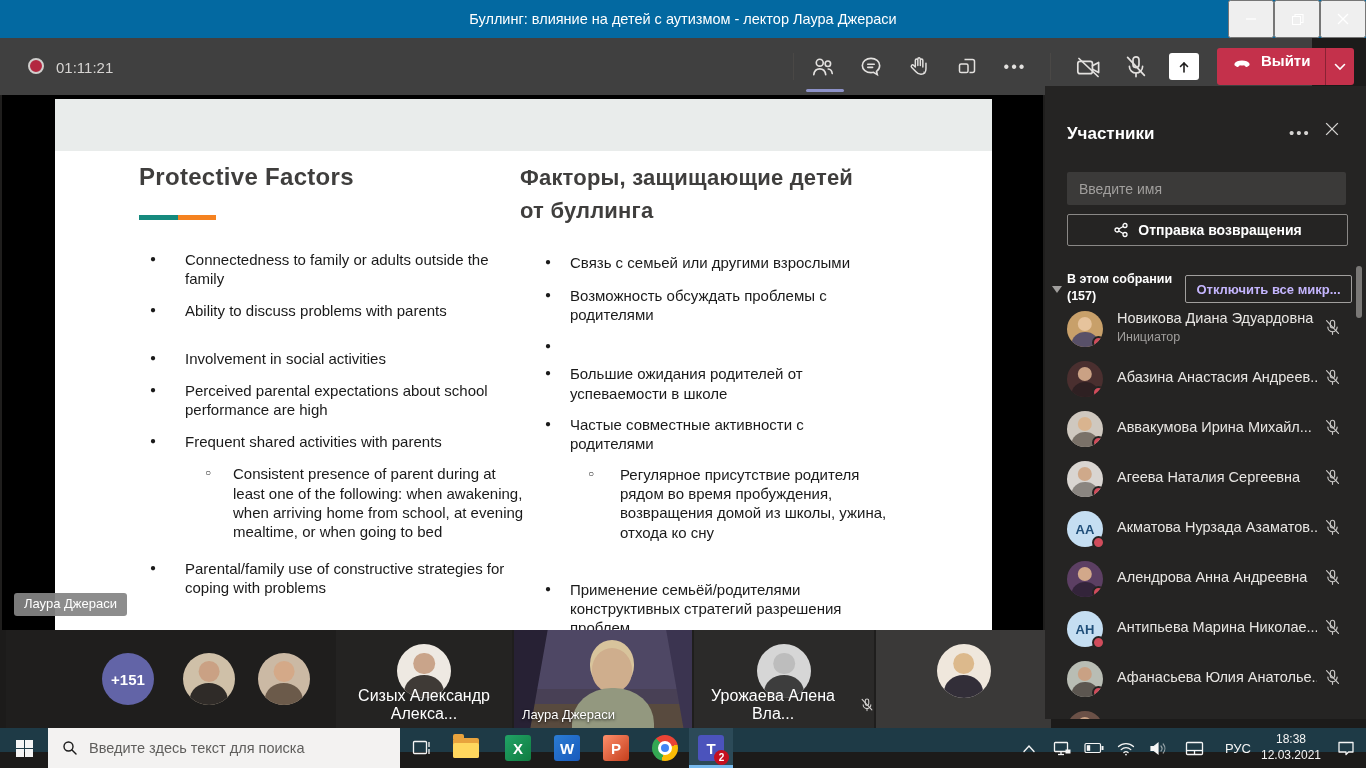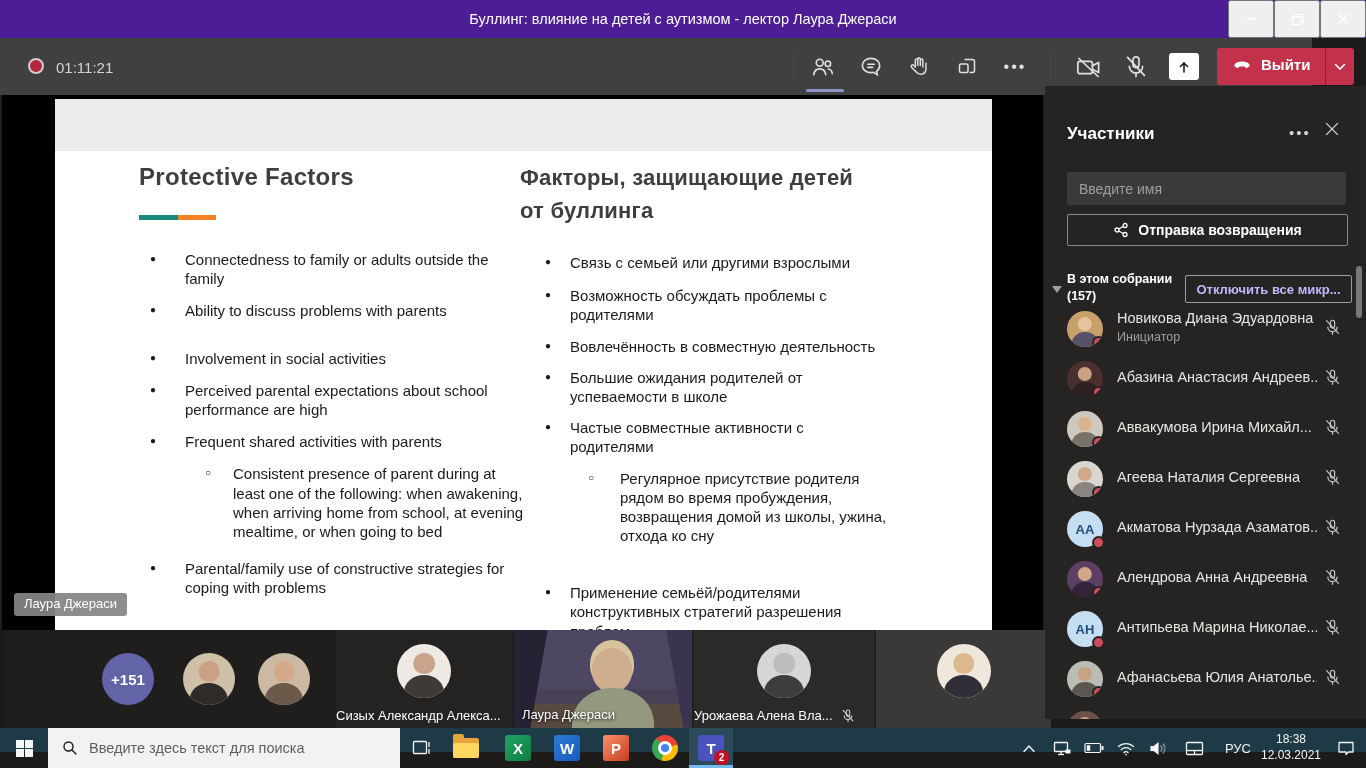--- a/index.html
+++ b/index.html
@@ -1,21 +1,21 @@
 <!DOCTYPE html>
 <html><head>
 <meta charset="utf-8">
 <style>
   * { margin:0; padding:0; box-sizing:border-box; }
   html,body { width:1366px; height:768px; overflow:hidden; background:#000; }
   #app { position:relative; width:1366px; height:768px; overflow:hidden;
          font-family:"Liberation Sans", sans-serif; background:#1c1b1a; }
 
   
-  .titlebar { position:absolute; left:0; top:0; width:1366px; height:38px; background:#4c1d95; }
+  .titlebar { position:absolute; left:0; top:0; width:1366px; height:38px; background:#0369a1; }
   .tb-title { position:absolute; left:0; right:0; top:0; height:38px; line-height:38px;
               text-align:center; color:#ffffff; font-size:14.5px; }
   .win-controls { position:absolute; right:0; top:0; height:38px; display:flex; }
   .wc { width:46px; height:38px; display:flex; align-items:center; justify-content:center; color:#fff; }
   .wc svg { display:block; }
 
   
   .toolbar { position:absolute; left:0; top:38px; width:1312px; height:57px; background:#404040; }
   .rec-dot { position:absolute; left:28px; top:20px; width:16px; height:16px; border-radius:50%;
              border:2px solid #d0cfcd; background:#b32740; }
@@ -27,21 +27,21 @@
   .tool-ic { position:absolute; top:9px; width:40px; height:40px; display:flex;
              align-items:center; justify-content:center; color:#e3e1df; background:transparent; border:none; }
   .tool-ic svg { display:block; }
   .active-underline { position:absolute; left:806px; top:51px; width:38px; height:3px;
                       border-radius:2px; background:#8d92c9; }
   .more-dots { font-size:16px; letter-spacing:2px; color:#e3e1df; line-height:10px; }
   .share-btn { position:absolute; left:1169px; top:15px; width:30px; height:27px; background:#ffffff;
                border:none; border-radius:3px; display:flex; align-items:center; justify-content:center; }
   .leave-btn { position:absolute; left:1217px; top:10px; height:37px; display:flex;
                border-radius:3px; overflow:hidden; background:#c4314b; border:none; padding:0; }
-  .leave-main { display:flex; align-items:flex-end; gap:9px; padding:12px 15px; color:#fff;
+  .leave-main { display:flex; align-items:flex-start; gap:9px; padding:4px 15px; color:#fff;
                 font-size:15px; font-weight:bold; }
   .leave-sep { width:1px; background:rgba(0,0,0,0.30); }
   .leave-caret { width:28px; display:flex; align-items:center; justify-content:center; color:#fff; }
 
   
   .stage { position:absolute; left:0; top:95px; width:1045px; height:535px; background:#000; }
   .stage-edge { position:absolute; top:0; width:2px; height:535px; background:#1f1e1d; }
   .slide { position:absolute; left:55px; top:4px; width:937px; height:531px; background:#ffffff; overflow:hidden; }
   .slide-topstrip { position:absolute; left:0; top:0; width:937px; height:52px; background:#e9eceb; }
   .sl-h1 { font-size:24px; font-weight:bold; color:#3f3e3d; letter-spacing:0.3px; }
@@ -83,21 +83,21 @@
          background:#6264a7; color:#fff; font-size:15px; font-weight:bold;
          display:flex; align-items:center; justify-content:center; }
   .pav { position:absolute; border-radius:50%; overflow:hidden; background:var(--bg); }
   .pav::before { content:''; position:absolute; left:50%; top:16%; width:40%; height:40%;
                  transform:translateX(-50%); border-radius:50%; background:var(--head); }
   .pav::after  { content:''; position:absolute; left:50%; top:58%; width:74%; height:52%;
                  transform:translateX(-50%); border-radius:50% 50% 0 0 / 62% 62% 0 0; background:var(--body); }
   .fs-av { width:52px; height:52px; top:23px; }
   .tile { position:absolute; top:0; height:98px; overflow:hidden; }
   .tile-label { position:absolute; left:0; right:0; bottom:5px; text-align:center; color:#fff;
-                font-size:13px; display:flex; align-items:center; justify-content:flex-start; gap:8px; }
+                font-size:16px; display:flex; align-items:center; justify-content:flex-start; gap:8px; }
   .t-sizykh { left:330px; width:176px; background:#242322; }
   .t-laura  { left:508px; width:178px; background:#343046; }
   .t-urozh  { left:688px; width:180px; background:#2b2a29; }
   .t-last   { left:870px; width:175px; background:#3a3938; }
   .tile .center-av { left:50%; margin-left:-27px; width:54px; height:54px; top:14px; }
   .laura-bg { position:absolute; inset:0;
       background:
         linear-gradient(100deg, #272134 0 17%, rgba(0,0,0,0) 17.5%),
         linear-gradient(260deg, #3b3450 0 13%, rgba(0,0,0,0) 13.5%),
         linear-gradient(180deg, #4e4764 0 60%, #484055 60% 76%, #584a3e 76% 100%); }
@@ -333,21 +333,20 @@
             <div class="b l1">
               <span class="mk">●</span>
               <span class="bt">Связь с семьей или другими взрослыми</span>
             </div>
             <div class="b l1">
               <span class="mk">●</span>
               <span class="bt">Возможность обсуждать проблемы с родителями</span>
             </div>
             <div class="b l1">
               <span class="mk">●</span>
-              <span class="bt">Вовлечённость в совместную деятельность</span>
             </div>
             <div class="b l1">
               <span class="mk">●</span>
               <span class="bt">Большие ожидания родителей от успеваемости в школе</span>
             </div>
             <div class="b l1">
               <span class="mk">●</span>
               <span class="bt">Частые совместные активности с родителями</span>
             </div>
             <div class="b l2">

